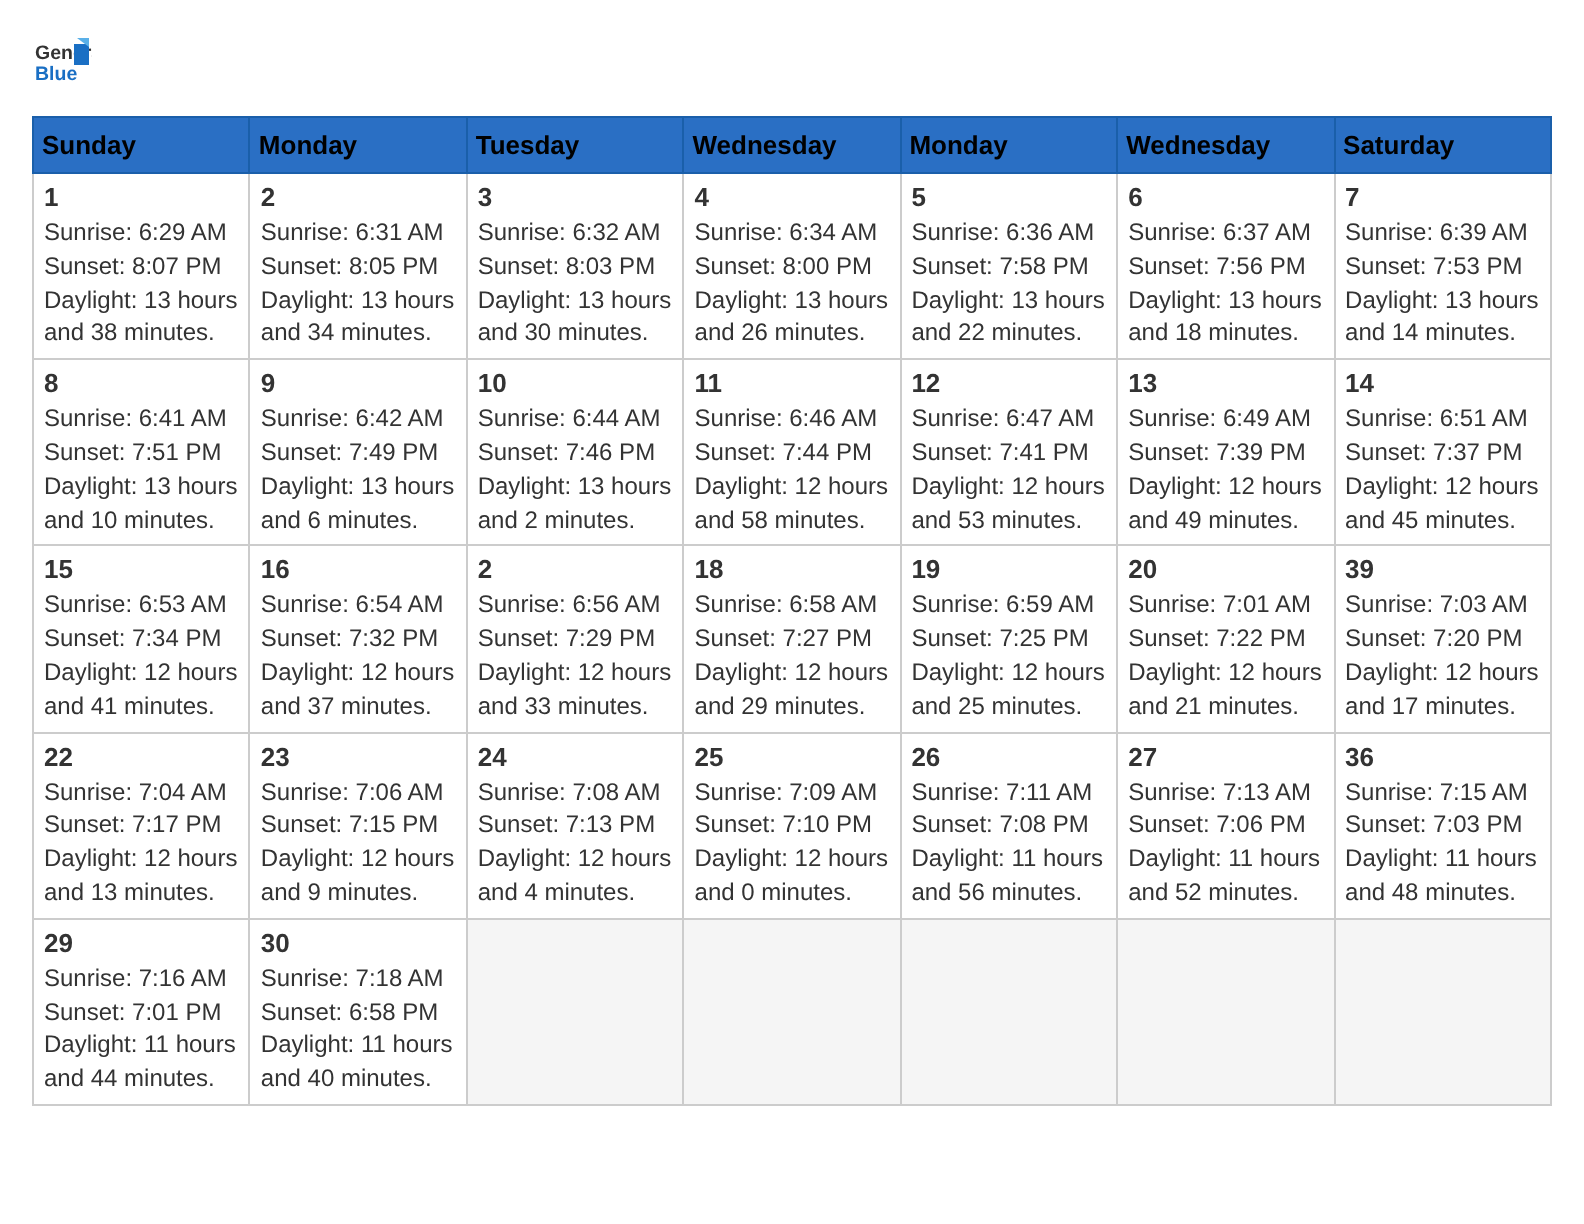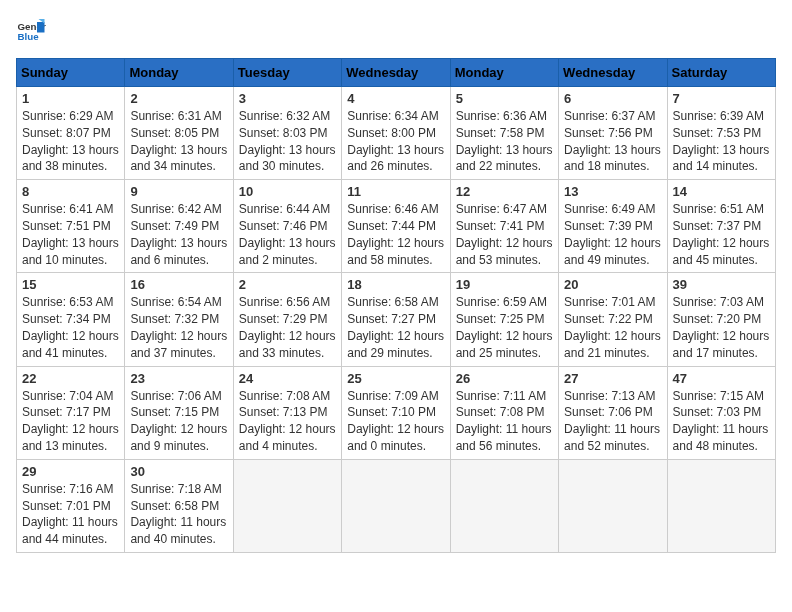--- a/index.html
+++ b/index.html
@@ -218,21 +218,21 @@
         </td>
         <td>
           <span class="day-num">26</span>
           <div class="day-info">Sunrise: 7:11 AM<br>Sunset: 7:08 PM<br>Daylight: 11 hours<br>and 56 minutes.</div>
         </td>
         <td>
           <span class="day-num">27</span>
           <div class="day-info">Sunrise: 7:13 AM<br>Sunset: 7:06 PM<br>Daylight: 11 hours<br>and 52 minutes.</div>
         </td>
         <td>
-          <span class="day-num">47</span>
+          <span class="day-num">36</span>
           <div class="day-info">Sunrise: 7:15 AM<br>Sunset: 7:03 PM<br>Daylight: 11 hours<br>and 48 minutes.</div>
         </td>
       </tr>
       <tr>
         <td>
           <span class="day-num">29</span>
           <div class="day-info">Sunrise: 7:16 AM<br>Sunset: 7:01 PM<br>Daylight: 11 hours<br>and 44 minutes.</div>
         </td>
         <td>
           <span class="day-num">30</span>

